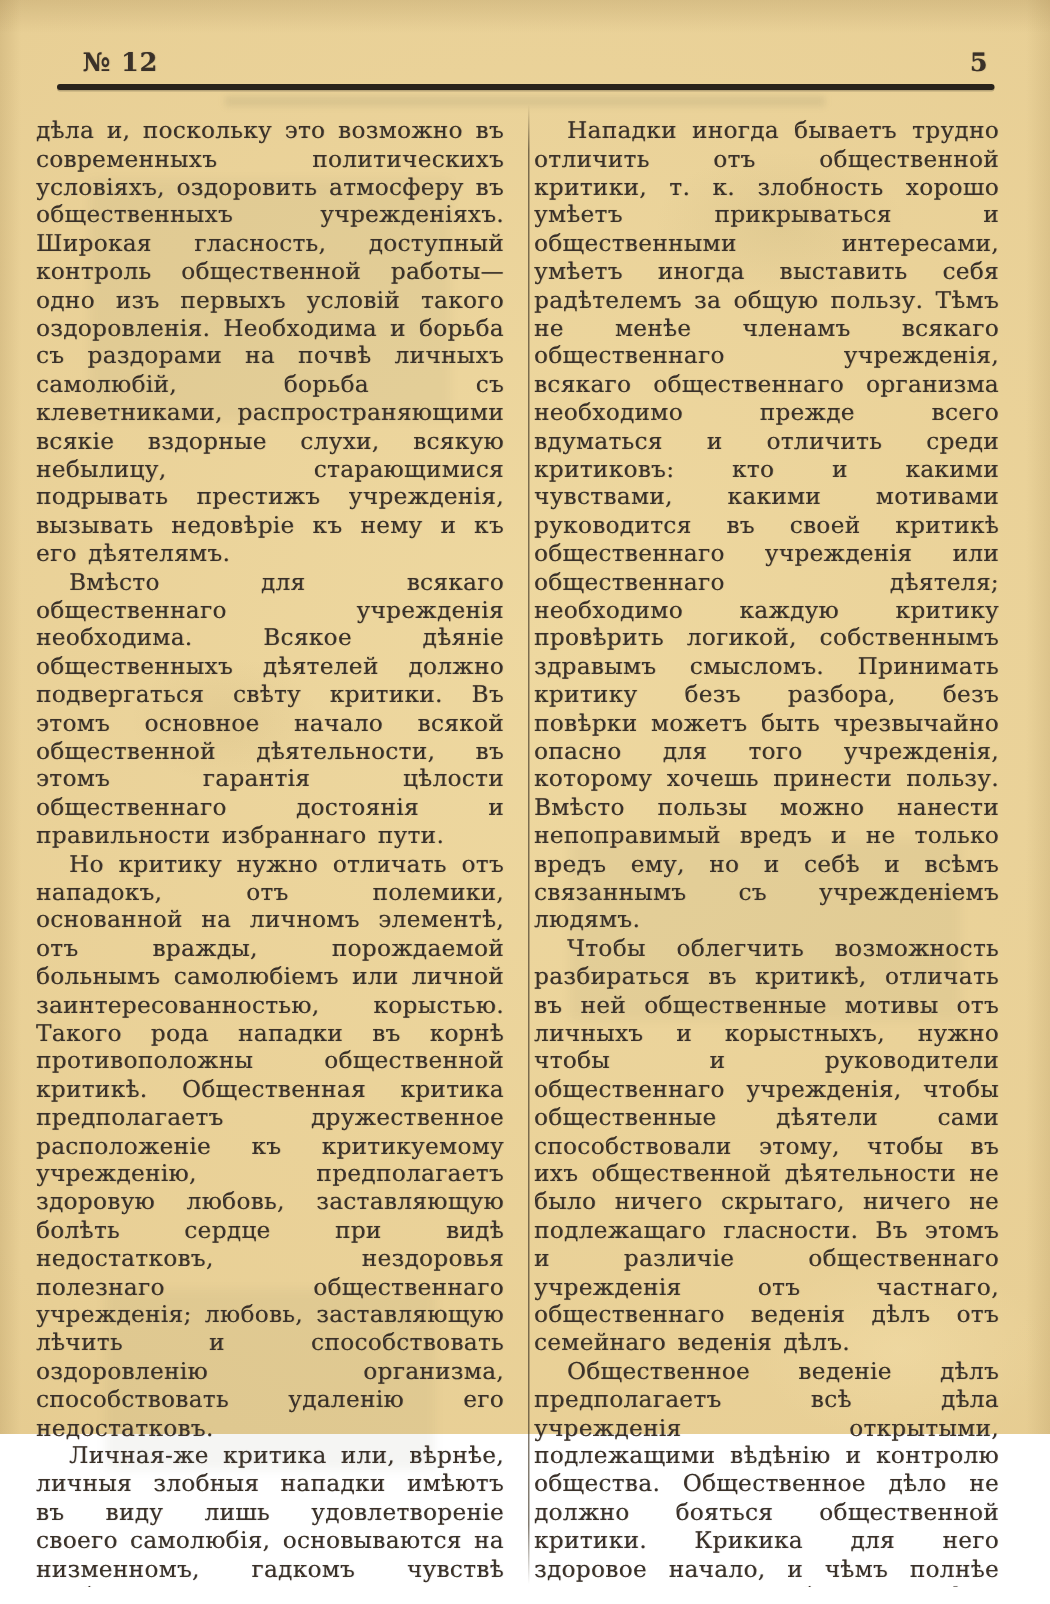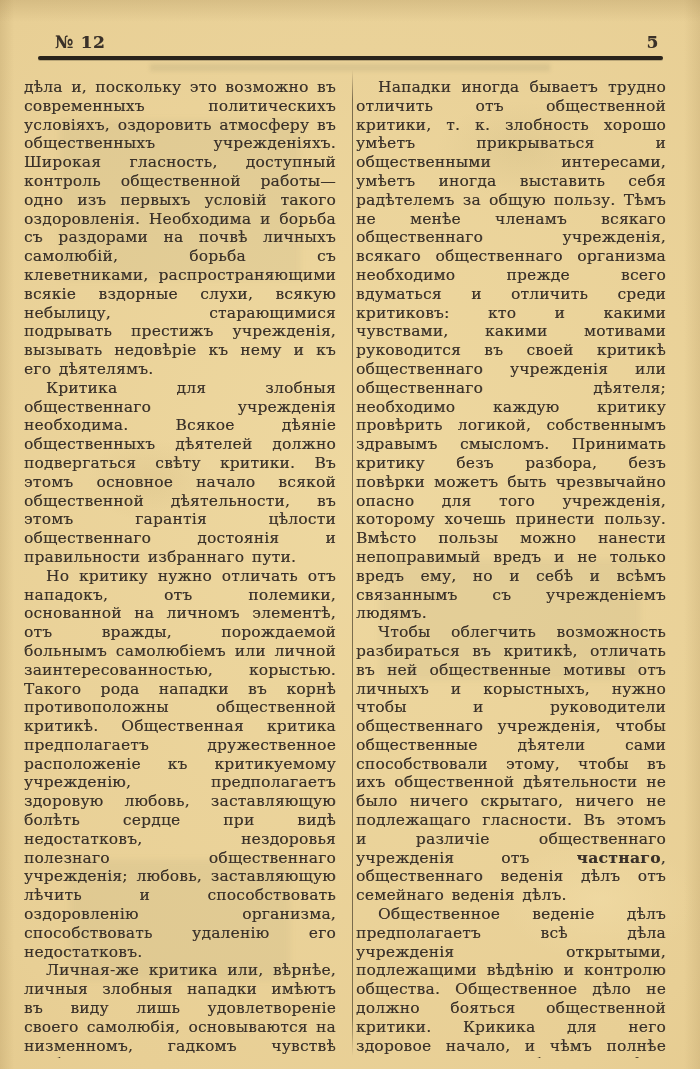--- a/index.html
+++ b/index.html
@@ -8,21 +8,21 @@
   }
   body {
     width: 700px;
     height: 1069px;
     overflow: hidden;
     font-family: "DejaVu Serif", "Liberation Serif", serif;
   }
   .page {
     position: relative;
     width: 700px;
-    height: 1069px;
+    height: 956px;
     color: #3a3129;
     background:
       linear-gradient(to bottom, rgba(120,90,40,0.16), rgba(120,90,40,0) 22px),
       linear-gradient(to right, rgba(120,90,40,0.14), rgba(120,90,40,0) 14px),
       linear-gradient(to left, rgba(120,90,40,0.12), rgba(120,90,40,0) 16px),
       radial-gradient(90px 60px at 150px 480px, rgba(150,125,70,0.10), rgba(150,125,70,0) 70%),
       radial-gradient(120px 70px at 520px 150px, rgba(140,130,80,0.10), rgba(140,130,80,0) 70%),
       radial-gradient(140px 90px at 600px 900px, rgba(255,238,190,0.25), rgba(255,238,190,0) 70%),
       radial-gradient(130% 110% at 52% 45%, #eed8a0 0%, #e8cf95 55%, #e0c486 85%, #d6b777 100%);
   }
@@ -99,21 +99,21 @@
     text-shadow: 0.3px 0.3px 0.5px rgba(58,49,40,0.5);
   }
   .column.left  { left: 0;   width: 312px; }
   .column.right { left: 332px; width: 310px; }
   .column p {
     margin: 0;
     text-indent: 22px;
   }
   .column p.no-indent { text-indent: 0; }
   .run-italic { }
-  .run-bold   { font-weight: bold; letter-spacing: 0.4px; }
+  .run-bold   { font-weight: normal; letter-spacing: 0.4px; }
   .col-divider {
     position: absolute;
     top: 70px;
     left: 352px;
     width: 1px;
     height: 986px;
     background: linear-gradient(to bottom,
       rgba(62,52,36,0) 0%,
       rgba(62,52,36,0.65) 3%,
       rgba(62,52,36,0.65) 96%,
@@ -143,21 +143,21 @@
   <div class="head-rule"></div>
   <div class="head-rule-ghost"></div>
 
   <div class="smudge s1"></div>
   <div class="smudge s2"></div>
   <div class="smudge s3"></div>
 
   <main class="columns">
     <section class="column left" id="col-left">
         <p class="no-indent"><span>дѣла и, поскольку это возможно въ современныхъ политическихъ условіяхъ, оздоровить атмосферу въ общественныхъ учрежденіяхъ. Широкая гласность, доступный контроль общественной работы—одно изъ первыхъ условій такого оздоровленія. Необходима и борьба съ раздорами на почвѣ личныхъ самолюбій, борьба съ клеветниками, распространяющими всякіе вздорные слухи, всякую небылицу, старающимися подрывать престижъ учрежденія, вызывать недовѣріе къ нему и къ его дѣятелямъ.</span></p>
-        <p><span>Критика для злобныя </span><span class="run-italic">общественнаго</span><span> учрежденія необходима. Всякое дѣяніе общественныхъ дѣятелей должно подвергаться свѣту критики. Въ этомъ основное начало всякой общественной дѣятельности, въ этомъ гарантія цѣлости общественнаго достоянія и правильности избраннаго пути.</span></p>
+        <p><span>Вмѣсто для всякаго </span><span class="run-italic">общественнаго</span><span> учрежденія необходима. Всякое дѣяніе общественныхъ дѣятелей должно подвергаться свѣту критики. Въ этомъ основное начало всякой общественной дѣятельности, въ этомъ гарантія цѣлости общественнаго достоянія и правильности избраннаго пути.</span></p>
         <p><span>Но критику нужно отличать отъ нападокъ, отъ полемики, основанной на личномъ элементѣ, отъ вражды, порождаемой больнымъ самолюбіемъ или личной заинтересованностью, корыстью. Такого рода нападки въ корнѣ противоположны общественной критикѣ. Общественная критика предполагаетъ дружественное расположеніе къ критикуемому учрежденію, предполагаетъ здоровую любовь, заставляющую болѣть сердце при видѣ недостатковъ, нездоровья полезнаго общественнаго учрежденія; любовь, заставляющую лѣчить и способствовать оздоровленію организма, способствовать удаленію его недостатковъ.</span></p>
         <p><span>Личная-же критика или, вѣрнѣе, личныя злобныя нападки имѣютъ въ виду лишь удовлетвореніе своего самолюбія, основываются на низменномъ, гадкомъ чувствѣ злобности, ехидства или корысти.</span></p>
       </section>
     <section class="column right" id="col-right">
         <p><span>Нападки иногда бываетъ трудно отличить отъ общественной критики, т. к. злобность хорошо умѣетъ прикрываться и общественными интересами, умѣетъ иногда выставить себя радѣтелемъ за общую пользу. Тѣмъ не менѣе членамъ всякаго общественнаго учрежденія, всякаго общественнаго организма необходимо прежде всего вдуматься и отличить среди критиковъ: кто и какими чувствами, какими мотивами руководится въ своей критикѣ общественнаго учрежденія или общественнаго дѣятеля; необходимо каждую критику провѣрить логикой, собственнымъ здравымъ смысломъ. Принимать критику безъ разбора, безъ повѣрки можетъ быть чрезвычайно опасно для того учрежденія, которому хочешь принести пользу. Вмѣсто пользы можно нанести непоправимый вредъ и не только вредъ ему, но и себѣ и всѣмъ связаннымъ съ учрежденіемъ людямъ.</span></p>
         <p><span>Чтобы облегчить возможность разбираться въ критикѣ, отличать въ ней общественные мотивы отъ личныхъ и корыстныхъ, нужно чтобы и руководители общественнаго учрежденія, чтобы общественные дѣятели сами способствовали этому, чтобы въ ихъ общественной дѣятельности не было ничего скрытаго, ничего не подлежащаго гласности. Въ этомъ и различіе общественнаго учрежденія отъ </span><span class="run-bold">частнаго</span><span>, общественнаго веденія дѣлъ отъ семейнаго веденія дѣлъ.</span></p>
         <p><span>Общественное веденіе дѣлъ предполагаетъ всѣ дѣла учрежденія открытыми, подлежащими вѣдѣнію и контролю общества. Общественное дѣло не должно бояться общественной критики. Крикика для него здоровое начало, и чѣмъ полнѣе участвуетъ само общество, чѣмъ болѣе членовъ общества входятъ въ общественное дѣло и въ контроль надъ имъ, тѣмъ больше само оно обезпечено отъ ошибокъ,</span></p>
       </section>
   </main>
 

